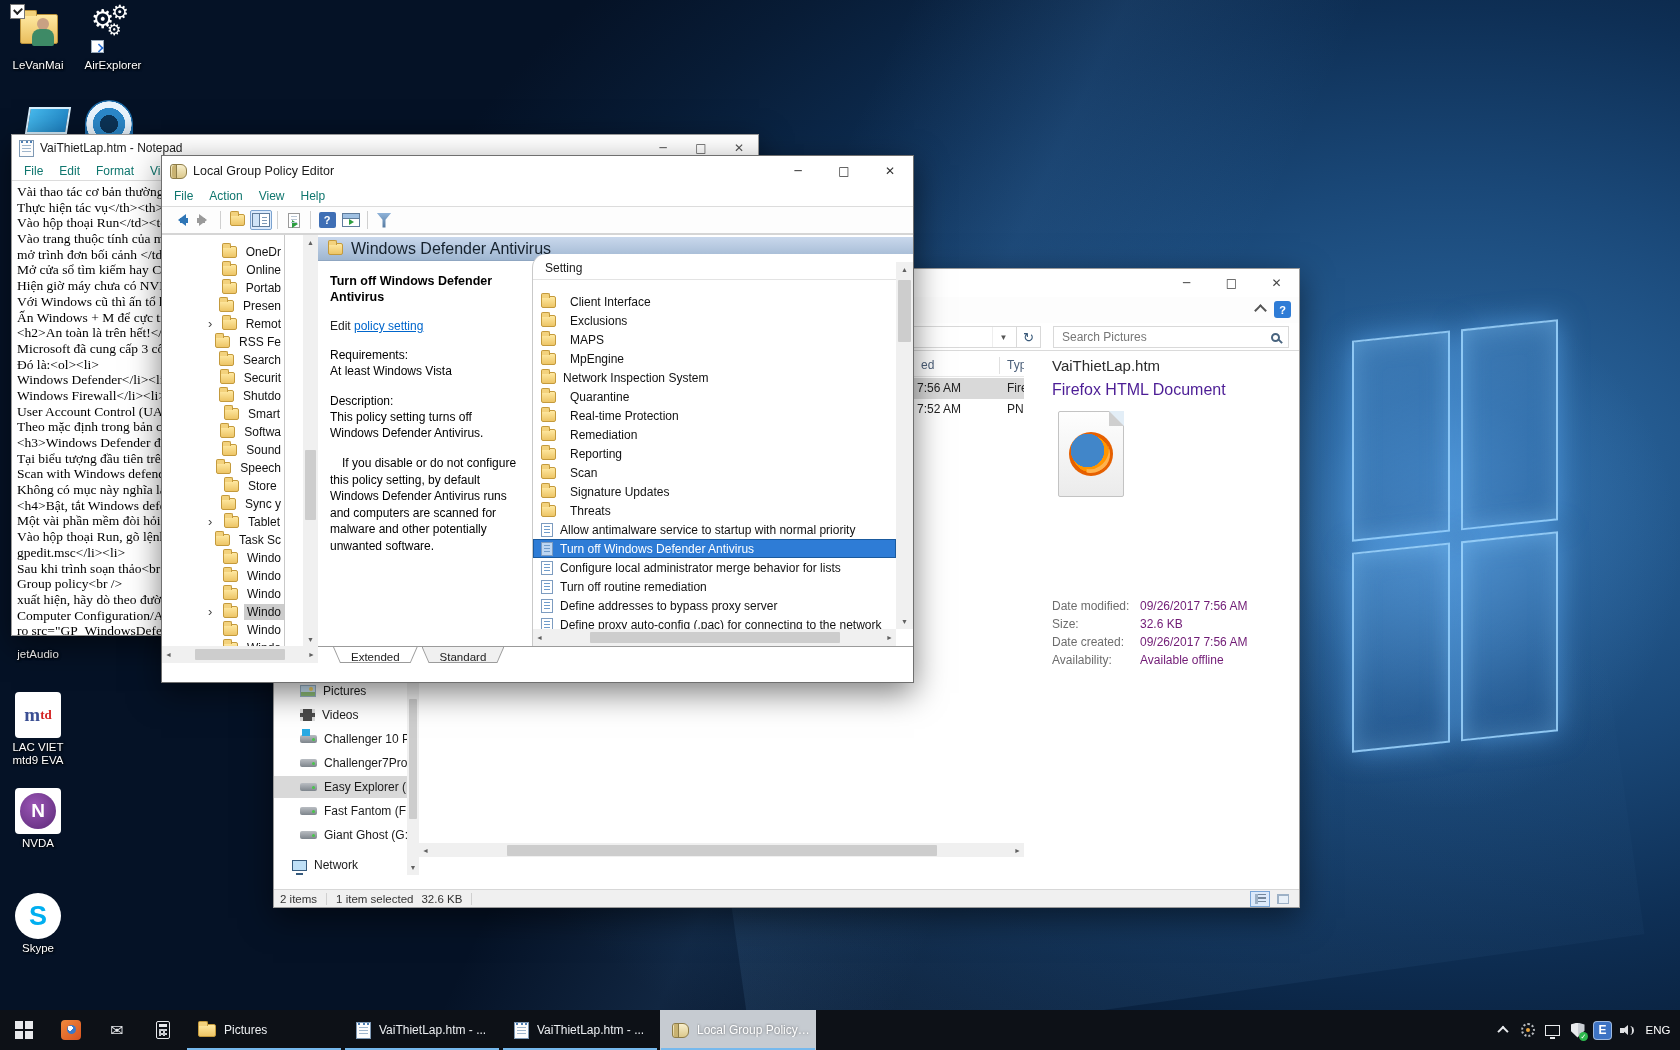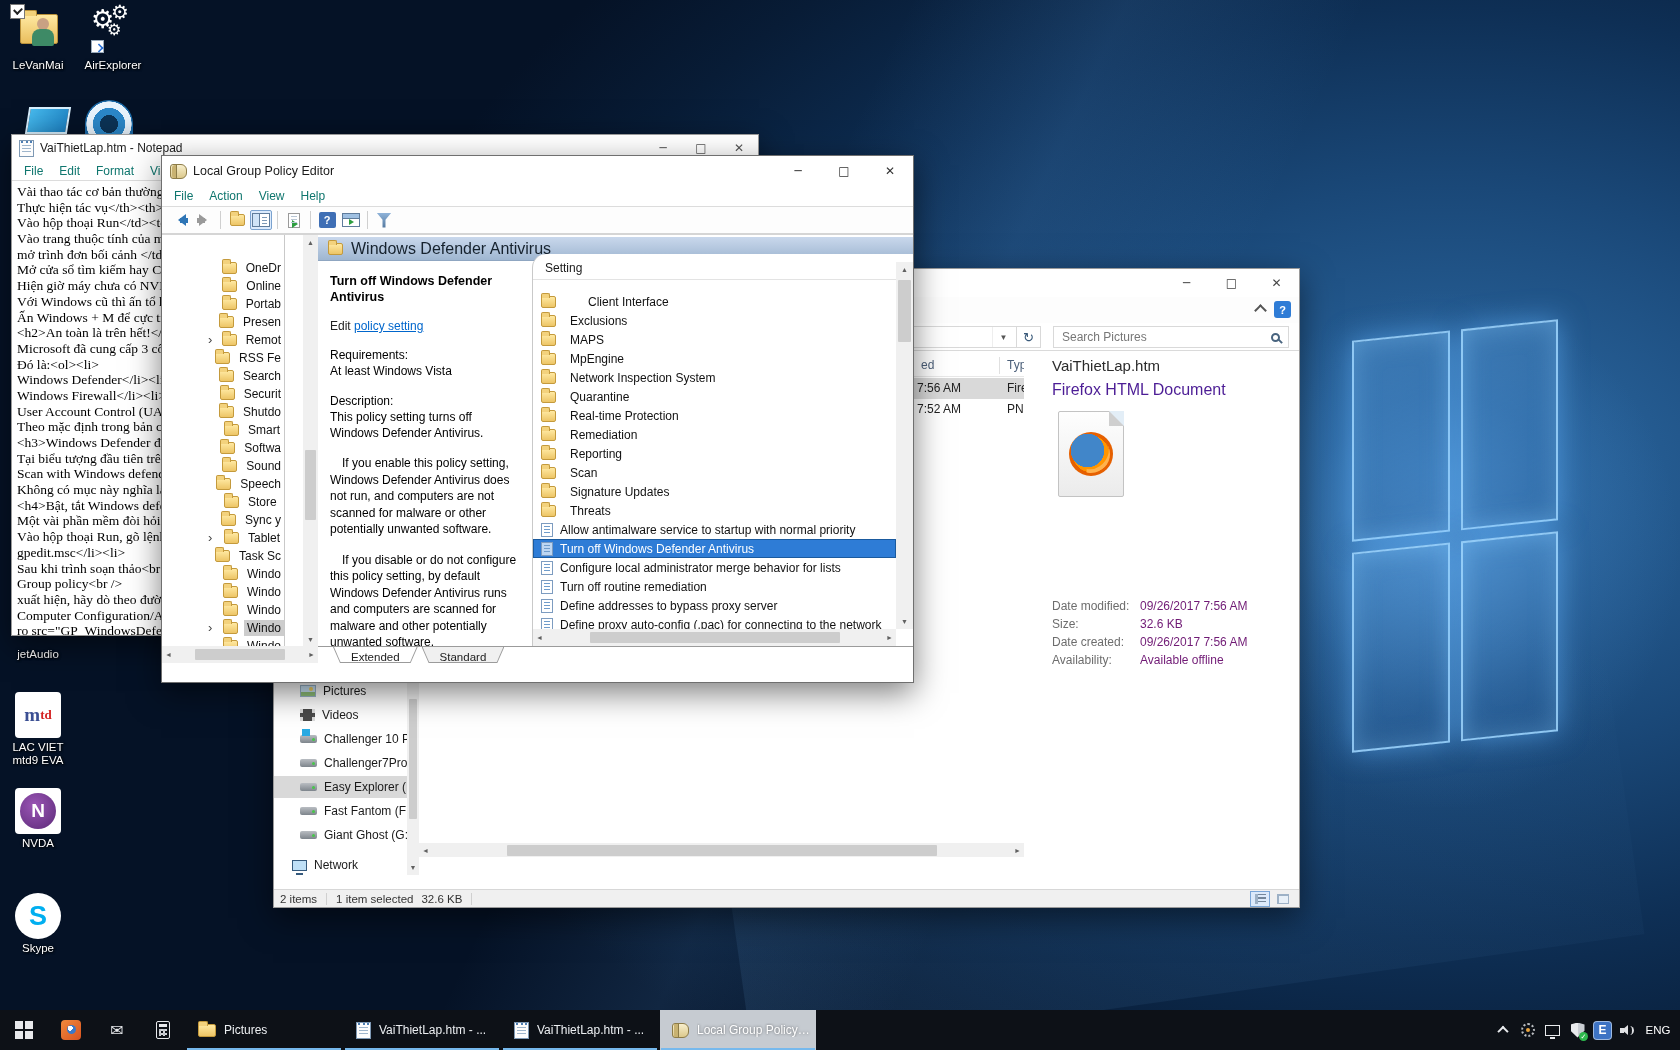--- a/index.html
+++ b/index.html
@@ -79,21 +79,21 @@
 .mini-arrow{position:absolute;right:-3px;bottom:-1px;width:0;height:0;border:4px solid transparent;border-left:6px solid #2e9e3f}
 .help-sq{width:17px;height:16px;background:#3f6fb5;border-radius:2px;color:#fff;font-size:11px;font-weight:bold;display:flex;align-items:center;justify-content:center}
 .treetog{width:18px;height:14px;border:1px solid #5f7c9c;background:#fff;position:relative}
 .treetog::before{content:"";position:absolute;left:0;top:0;bottom:0;width:6px;background:#cfe3f7;border-right:1px solid #5f7c9c}
 .treetog::after{content:"";position:absolute;left:9px;right:2px;top:3px;height:8px;background:repeating-linear-gradient(#7e9ab8 0 1px,transparent 1px 3px)}
 .panetog{width:18px;height:14px;border:1px solid #5f7c9c;background:#fff;position:relative}
 .panetog::before{content:"";position:absolute;left:0;right:0;top:0;height:4px;background:#9fc0e2;border-bottom:1px solid #5f7c9c}
 .panetog::after{content:"";position:absolute;right:2px;bottom:1px;border:3.5px solid transparent;border-left:5px solid #2e9e3f}
 .funnel{width:15px;height:15px;background:linear-gradient(#8fb3d9,#55799f);clip-path:polygon(0 0,100% 0,60% 48%,60% 100%,40% 100%,40% 48%)}
 #gp-content{position:relative;height:429px;border-top:1px solid #d5d5d5;background:#fff}
-#gp-tree{position:absolute;left:0;top:0;width:123px;height:412px;overflow:hidden;border-right:1px solid #c9c9c9;padding-top:24px}
+#gp-tree{position:absolute;left:0;top:0;width:123px;height:412px;overflow:hidden;border-right:1px solid #c9c9c9;padding-top:8px}
 .tree-item{height:18px;display:flex;align-items:center;white-space:nowrap}
 .tree-item .expander{width:10px;margin-left:46px;font-size:13px;color:#444;line-height:10px}
 .tree-item .fld{margin-left:6px;margin-right:6px}
 .tree-item .tlab{font-size:12px;color:#111;padding:0 3px;line-height:16px}
 .tree-item.sel .tlab{background:#cccccc}
 .vsb{position:absolute;background:#f0f0f0}
 .sb-btn{position:absolute;left:0;right:0;height:15px;display:flex;align-items:center;justify-content:center;color:#606060;font-size:7px}
 .sb-thumb{position:absolute;left:2px;right:2px;background:#cdcdcd;border-radius:1px}
 .hsb{position:absolute;background:#f0f0f0;display:flex;align-items:center;justify-content:space-between;padding:0 3px;color:#606060;font-size:7px}
 .hsb .hthumb{height:11px;background:#cdcdcd;border-radius:1px}
@@ -643,45 +643,44 @@
         <div class="desc-edit"><span>Edit </span><a href="#">policy setting</a></div>
         <div class="desc-block">
           <div>Requirements:</div>
           <div>At least Windows Vista</div>
         </div>
         <div class="desc-block" style="margin-bottom:0">
           <div>Description:</div>
           <div>This policy setting turns off Windows Defender Antivirus.</div>
         </div>
         <div style="height:14px"></div>
-        <div class="desc-par ind">If you enable this policy setting, Windows Defender Antivirus does not run, and computers are not scanned for malware or other potentially unwanted software.</div>
         <div class="desc-par ind">If you disable or do not configure this policy setting, by default Windows Defender Antivirus runs and computers are scanned for malware and other potentially unwanted software.</div>
       </div>
       <div id="gp-list">
         <div id="gp-col">Setting</div>
         <div id="gp-rows">
             <div class="gp-row">
               <span class="fld"></span>
-              <span style="margin-left: 25px;">Client Interface</span>
+              <span style="margin-left: 7px;">Client Interface</span>
             </div>
             <div class="gp-row">
               <span class="fld"></span>
               <span style="margin-left: 7px;">Exclusions</span>
             </div>
             <div class="gp-row">
               <span class="fld"></span>
               <span style="margin-left: 7px;">MAPS</span>
             </div>
             <div class="gp-row">
               <span class="fld"></span>
               <span style="margin-left: 7px;">MpEngine</span>
             </div>
             <div class="gp-row">
               <span class="fld"></span>
-              <span style="margin-left: 7px; text-align: right;">Network Inspection System</span>
+              <span style="margin-left: 0; text-align: right;">Network Inspection System</span>
             </div>
             <div class="gp-row">
               <span class="fld"></span>
               <span style="margin-left: 7px;">Quarantine</span>
             </div>
             <div class="gp-row">
               <span class="fld"></span>
               <span style="margin-left: 7px;">Real-time Protection</span>
             </div>
             <div class="gp-row">

